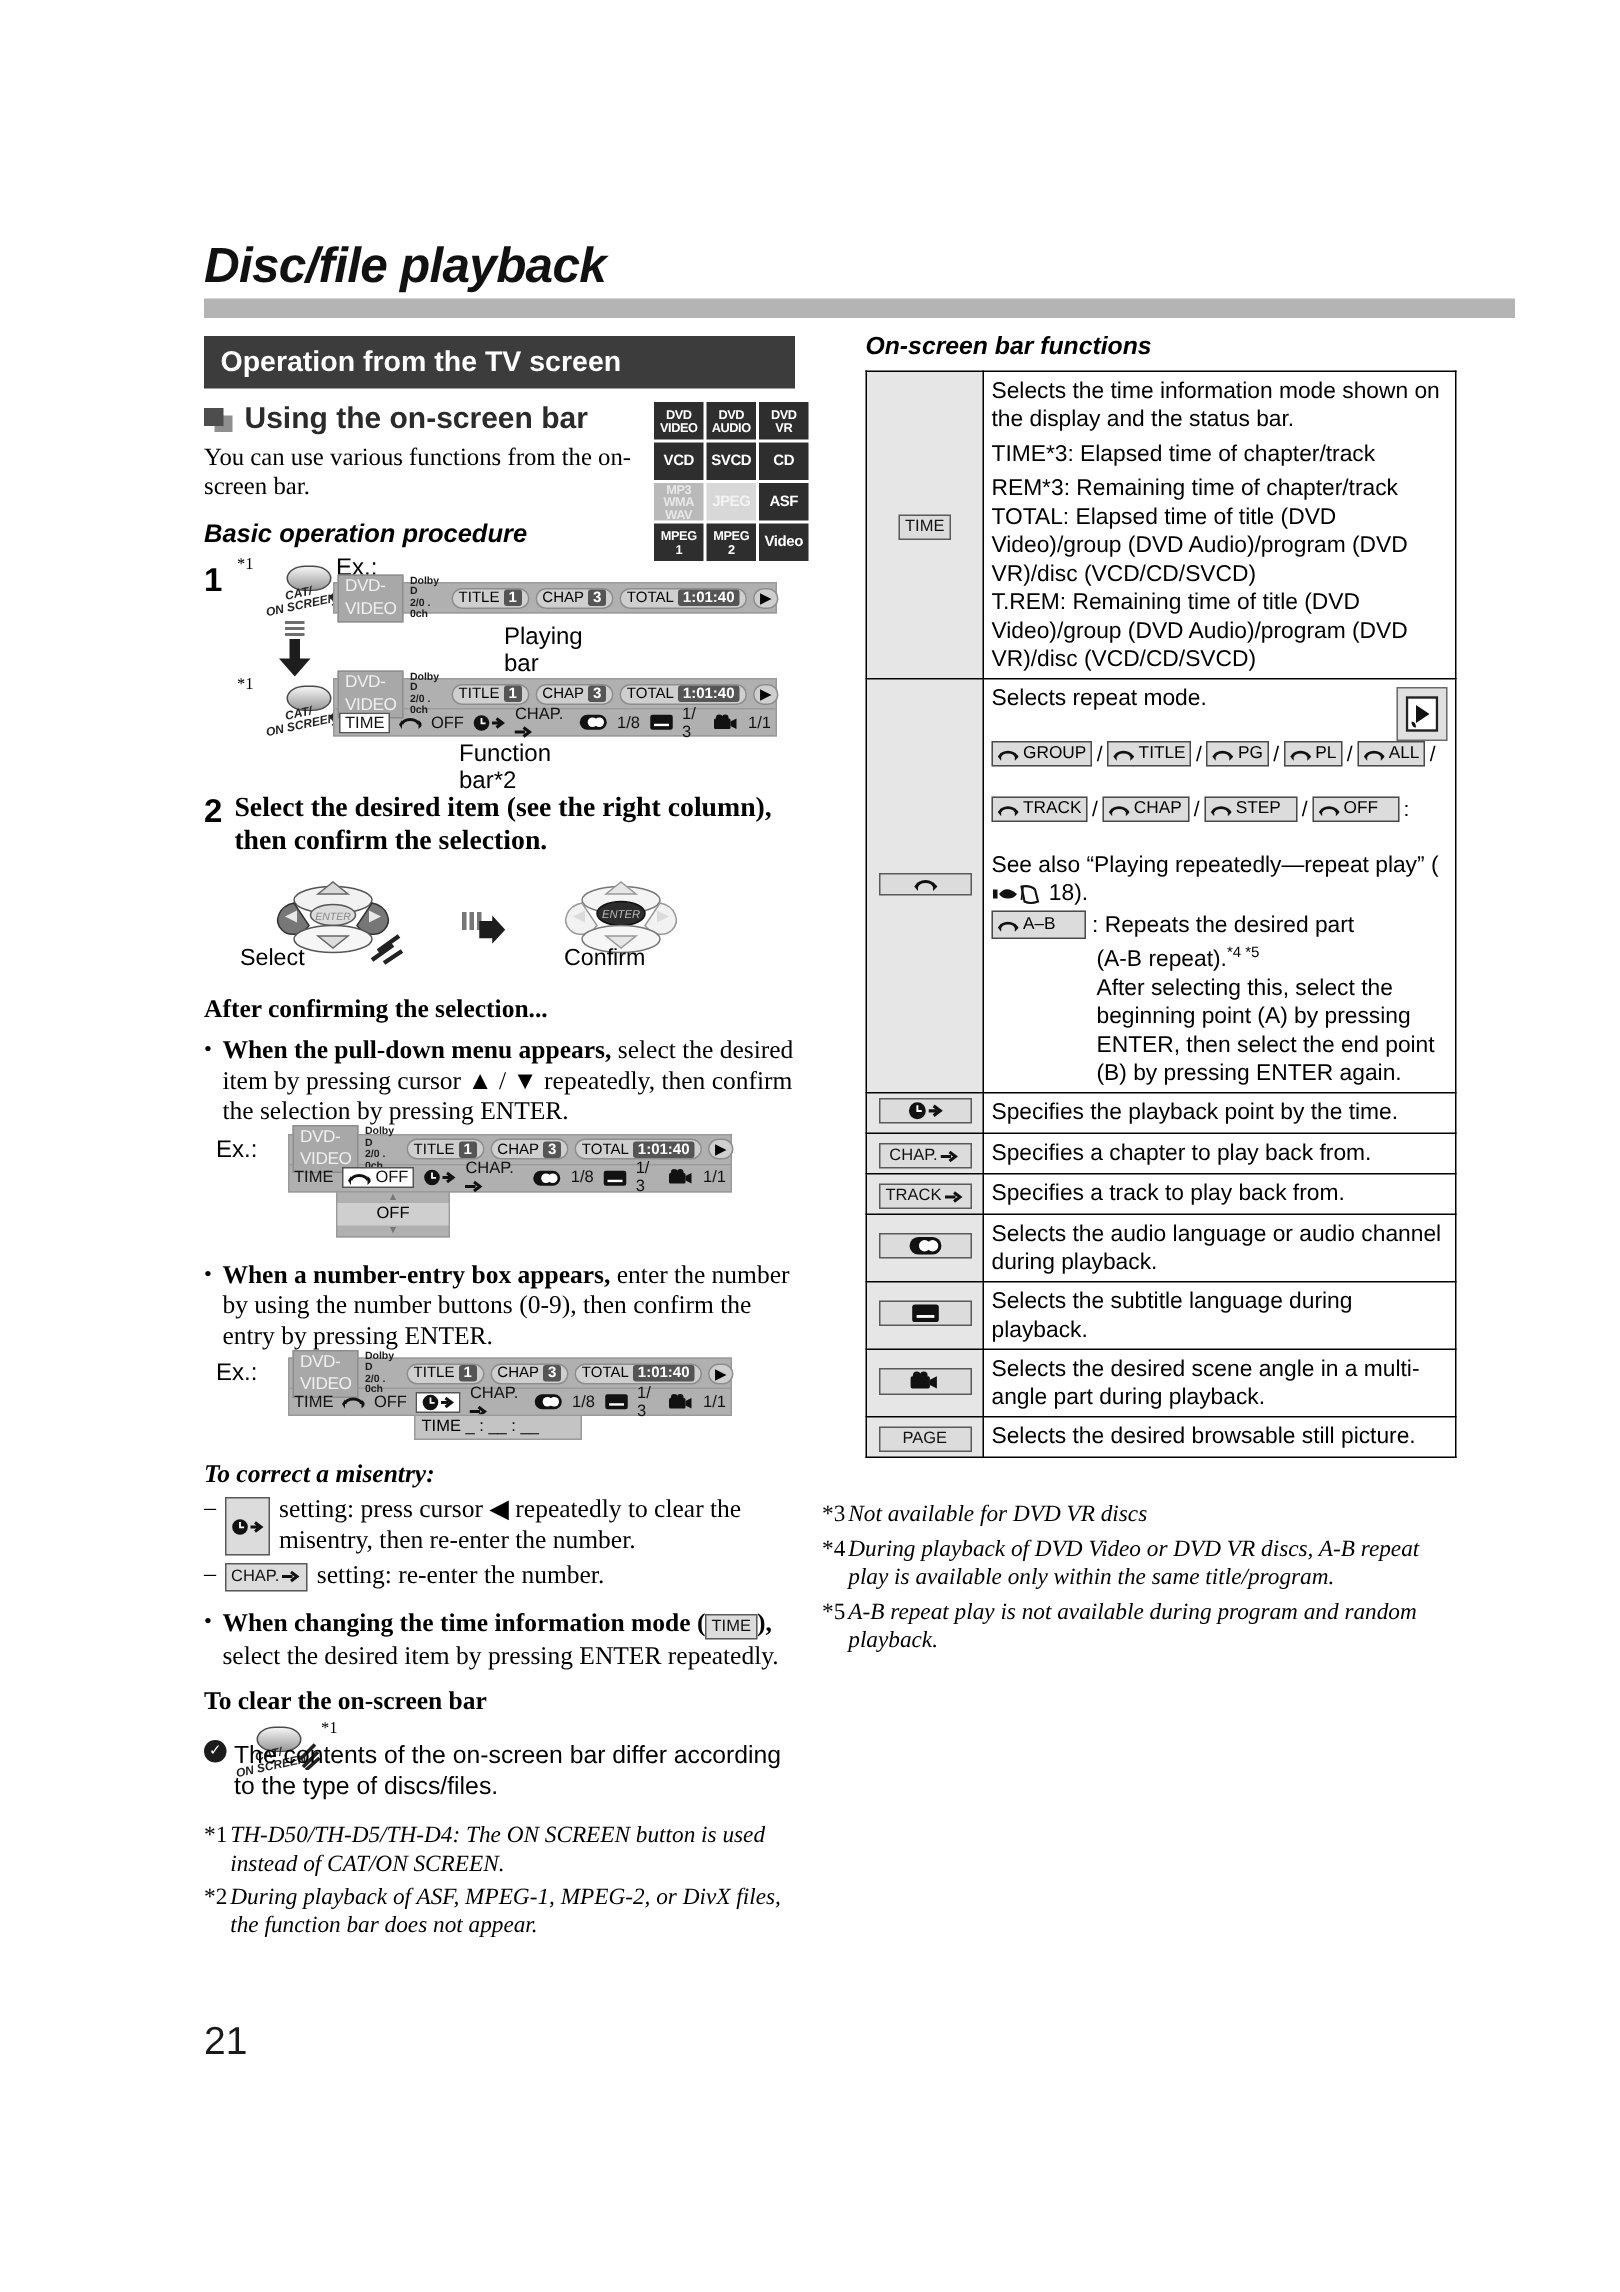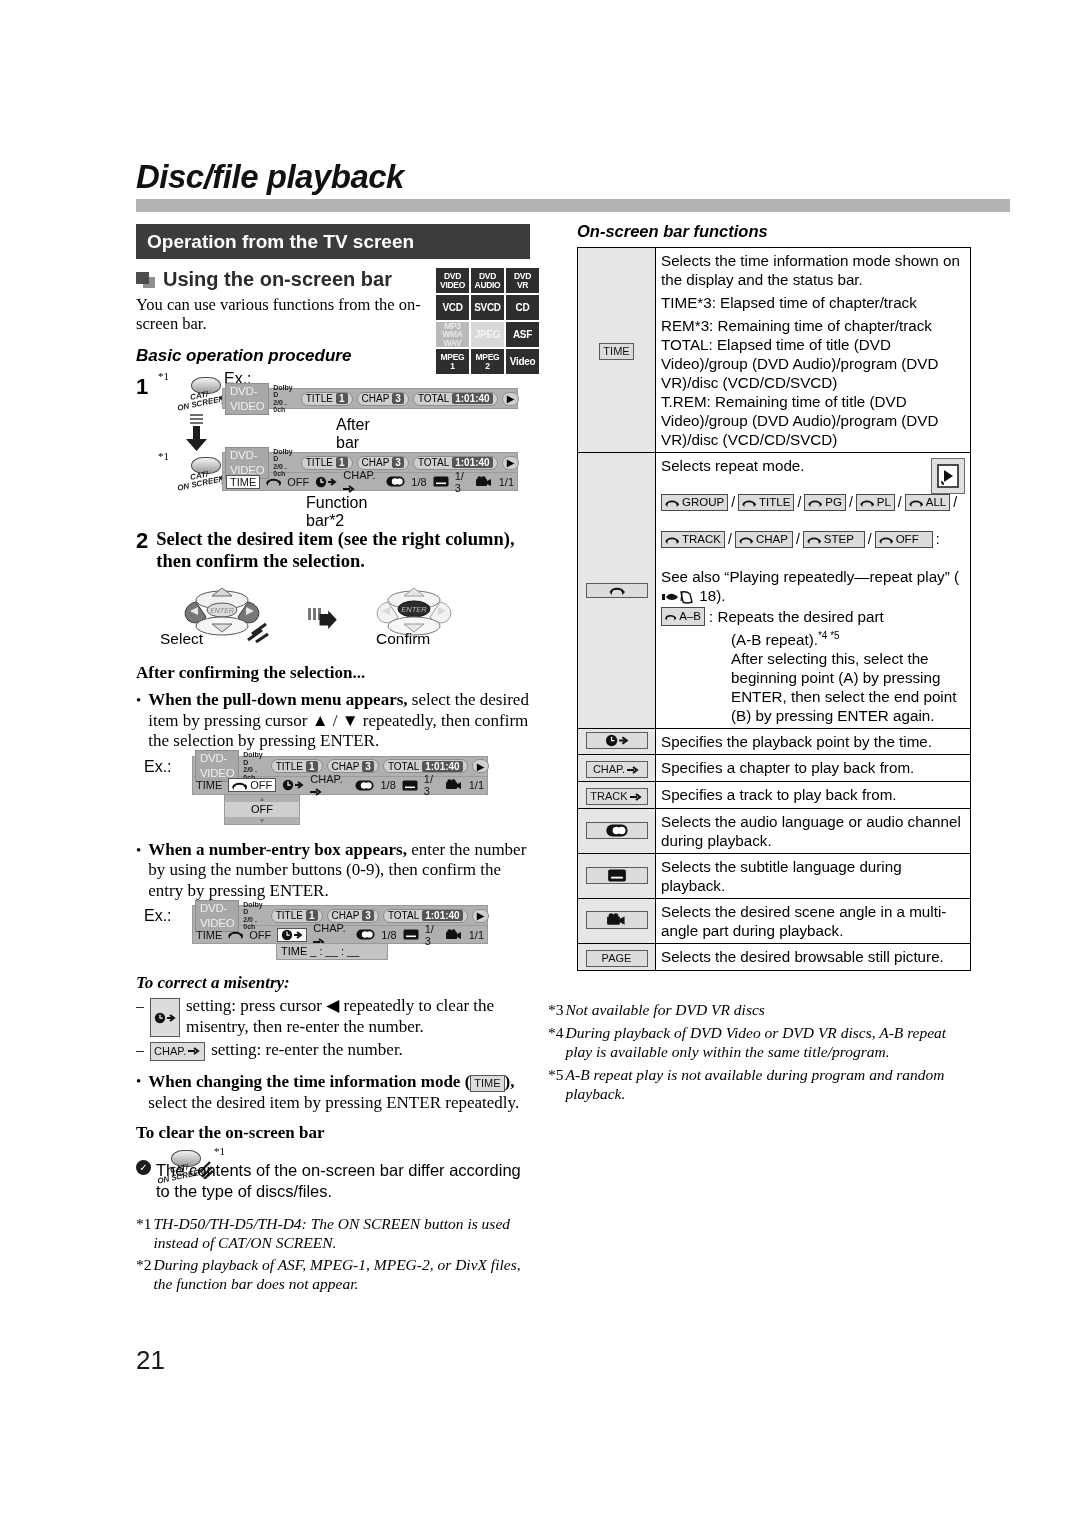--- a/index.html
+++ b/index.html
@@ -307,21 +307,21 @@
             <span>CHAP</span>
             <b>3</b>
           </span>
         <span class="ttl-box">
             <span>TOTAL</span>
             <b>1:01:40</b>
           </span>
         <span class="ttl-box" style="padding:0 4px;">▶</span>
       </div>
     </div>
-    <div style="position:absolute; left:200px; top:44px; font-family:'Liberation Sans',sans-serif; font-size:16px;">After bar</div>
+    <div style="position:absolute; left:200px; top:44px; font-family:'Liberation Sans',sans-serif; font-size:16px;">Playing bar</div>
 
     <svg style="position:absolute; left:46px; top:42px;" width="28" height="38" viewBox="0 0 28 38">
       <g fill="#6e6e6e">
           <rect x="8" y="0" width="13" height="2"></rect>
           <rect x="8" y="4" width="13" height="2"></rect>
           <rect x="8" y="8" width="13" height="2"></rect>
         </g>
       <path d="M11 12 h7 v13 h7 l-10.5 12 L4 25 h7 z" fill="#1d1d1d"></path>
     </svg>
 
@@ -821,21 +821,21 @@
           </div>
           <div>
             <span>See also “Playing repeatedly—repeat play” (</span><span class="gl"><svg width="34" height="14" viewBox="0 0 34 14">
                     <path d="M1 4 h3 v6 h-3z" fill="#111"></path>
                     <path d="M5 7 q3 -4 7 -3 q3 1 5 3 q-2 3 -6 3 q-4 0 -6 -3z" fill="#111"></path>
                     <path d="M20 2 q6 -1 9 2 l2 8 q-5 2 -9 0 z" fill="none" stroke="#111" stroke-width="1.4"></path>
                     <path d="M21 2 l-1 9" stroke="#111" stroke-width="1.2"></path>
                   </svg></span> <span>18</span>).
           </div>
           <div class="hang" style="margin-top:2px">
-            <span class="rep-chip k" style="width:44px">
+            <span class="rep-chip k" style="width:63px">
                   <svg width="14" height="10" viewBox="0 0 15 11">
                     <path d="M2 7 a5.5 3.3 0 1 1 11 0" stroke="#111" stroke-width="2" fill="none"></path>
                     <path d="M12.5 4 l3 3 l-3 3z" fill="#111"></path>
                     <path d="M2.5 4 l-2.5 3 l2.5 3z" fill="#111"></path>
                   </svg>
                   <span>A–B</span>
                 </span>
             <span>: <span>Repeats the desired part</span></span>
           </div>
           <div style="margin-left:70px">

